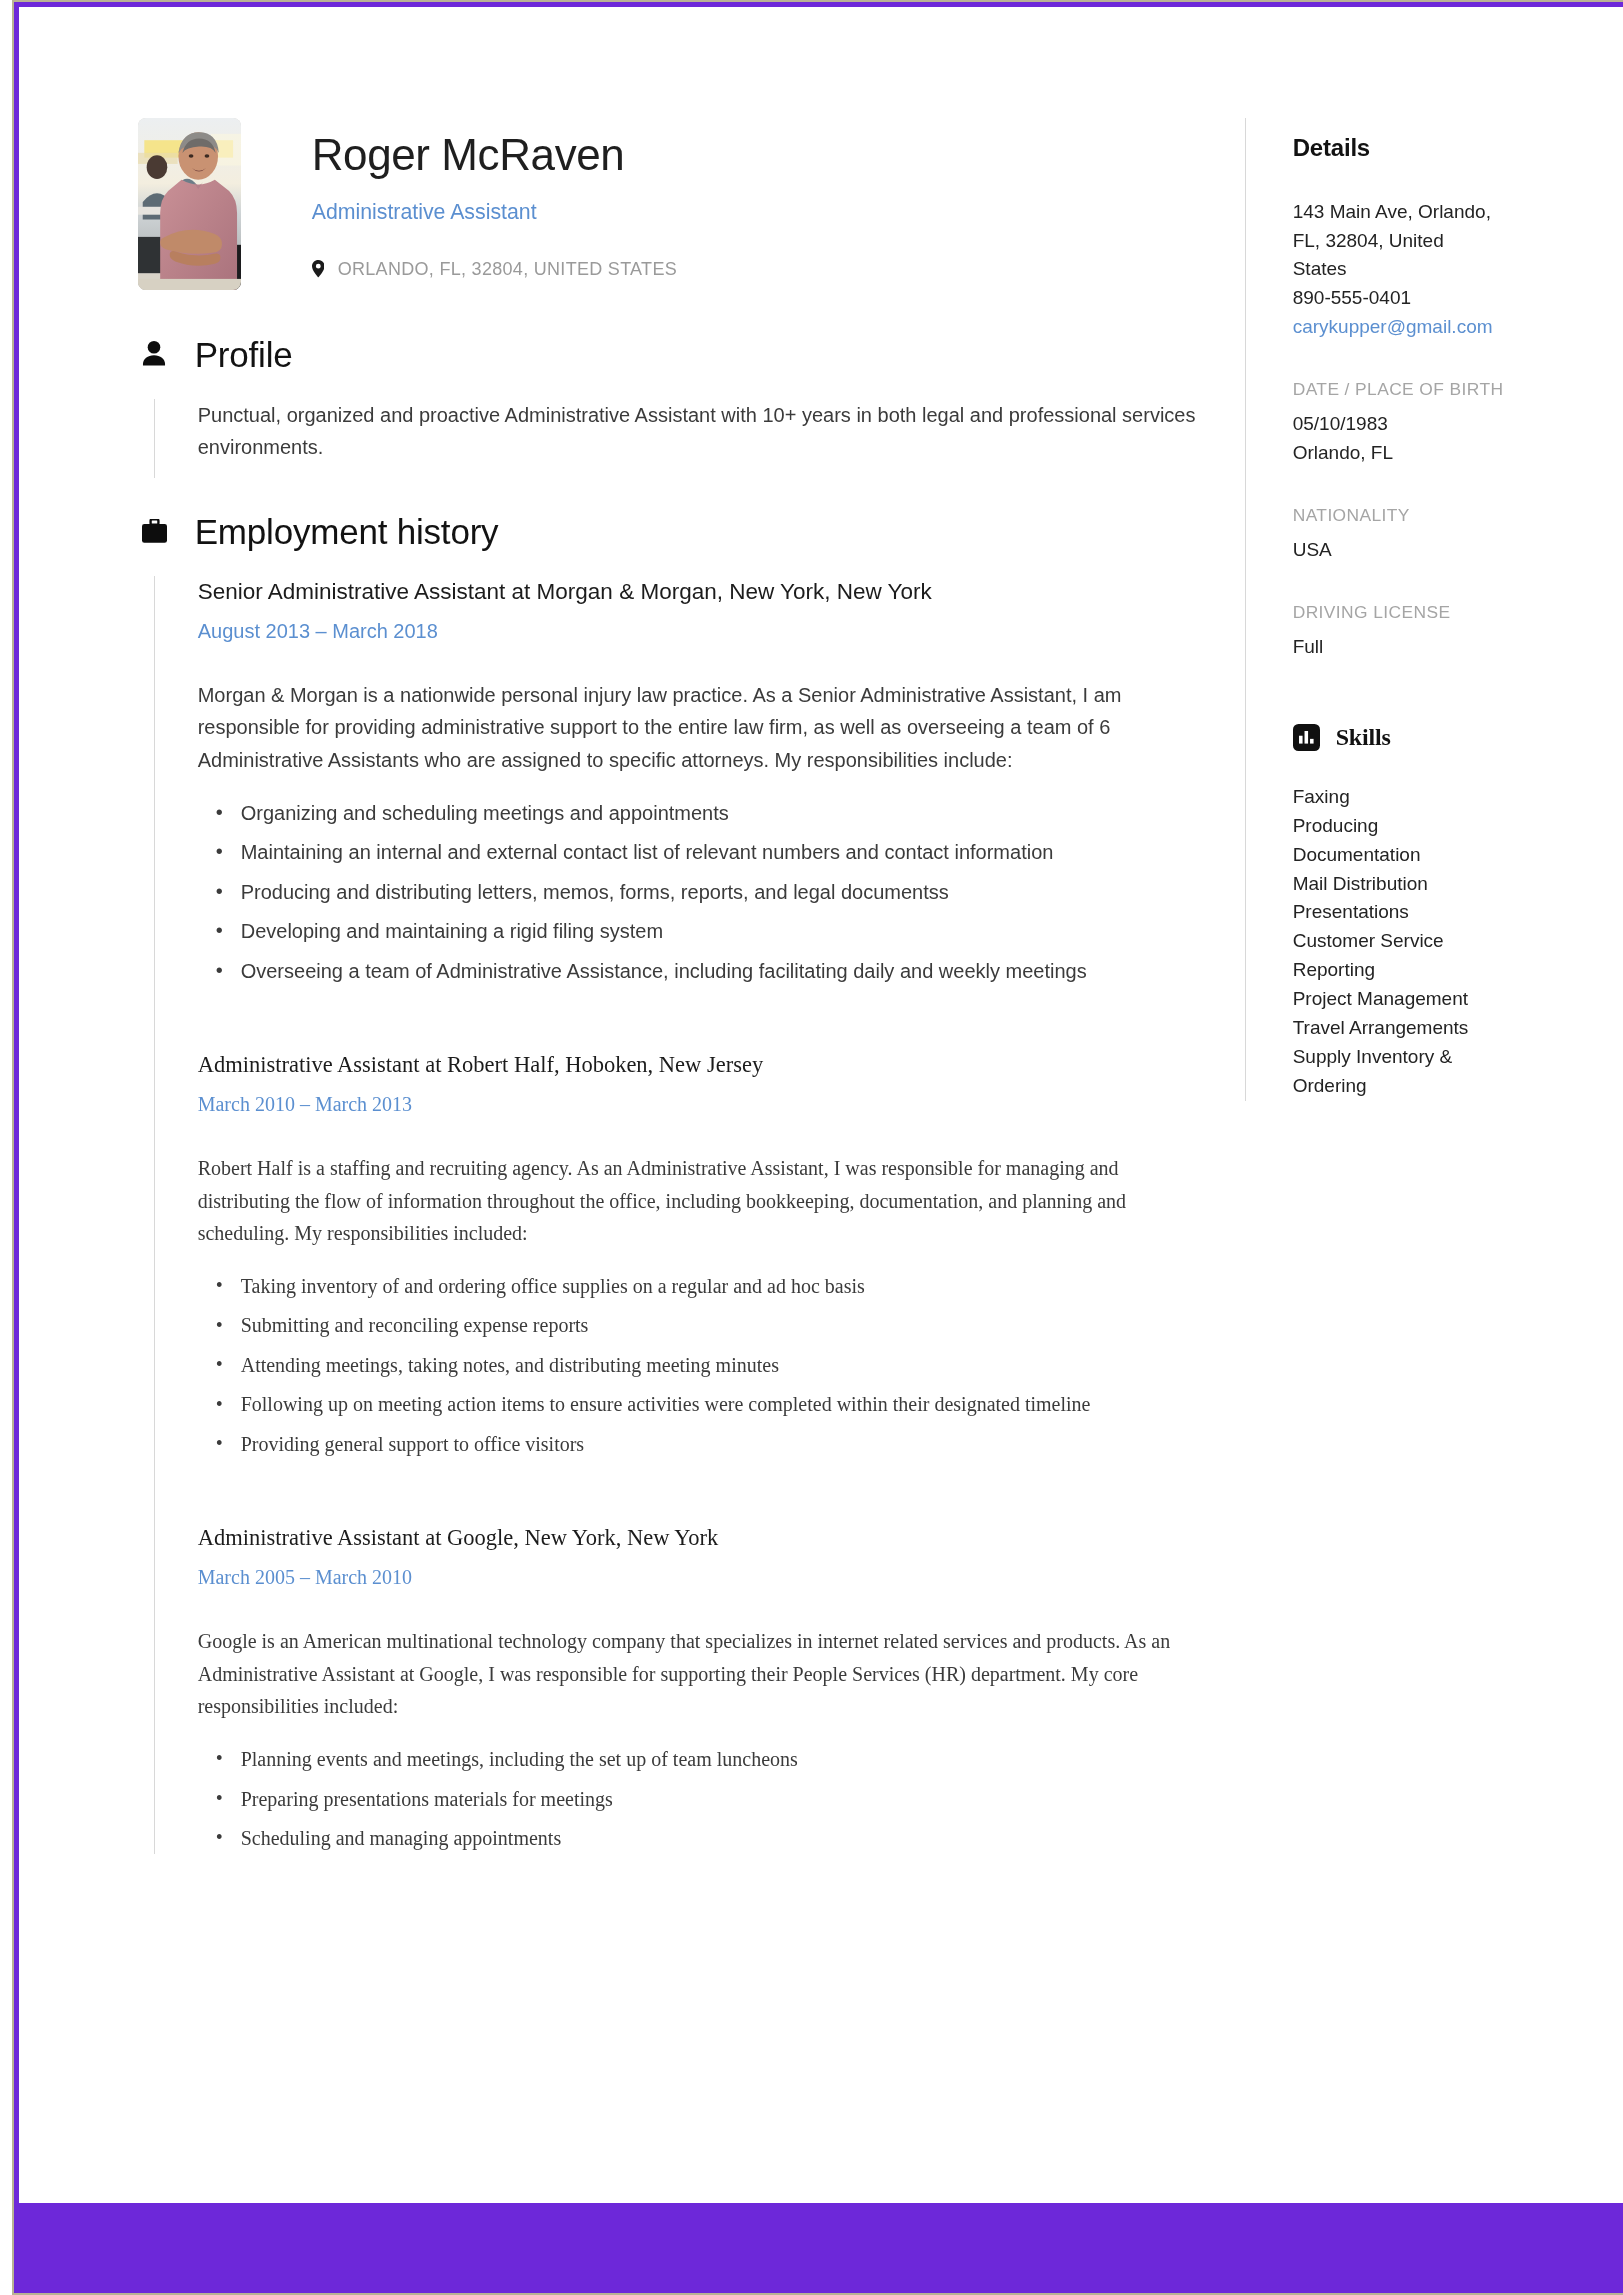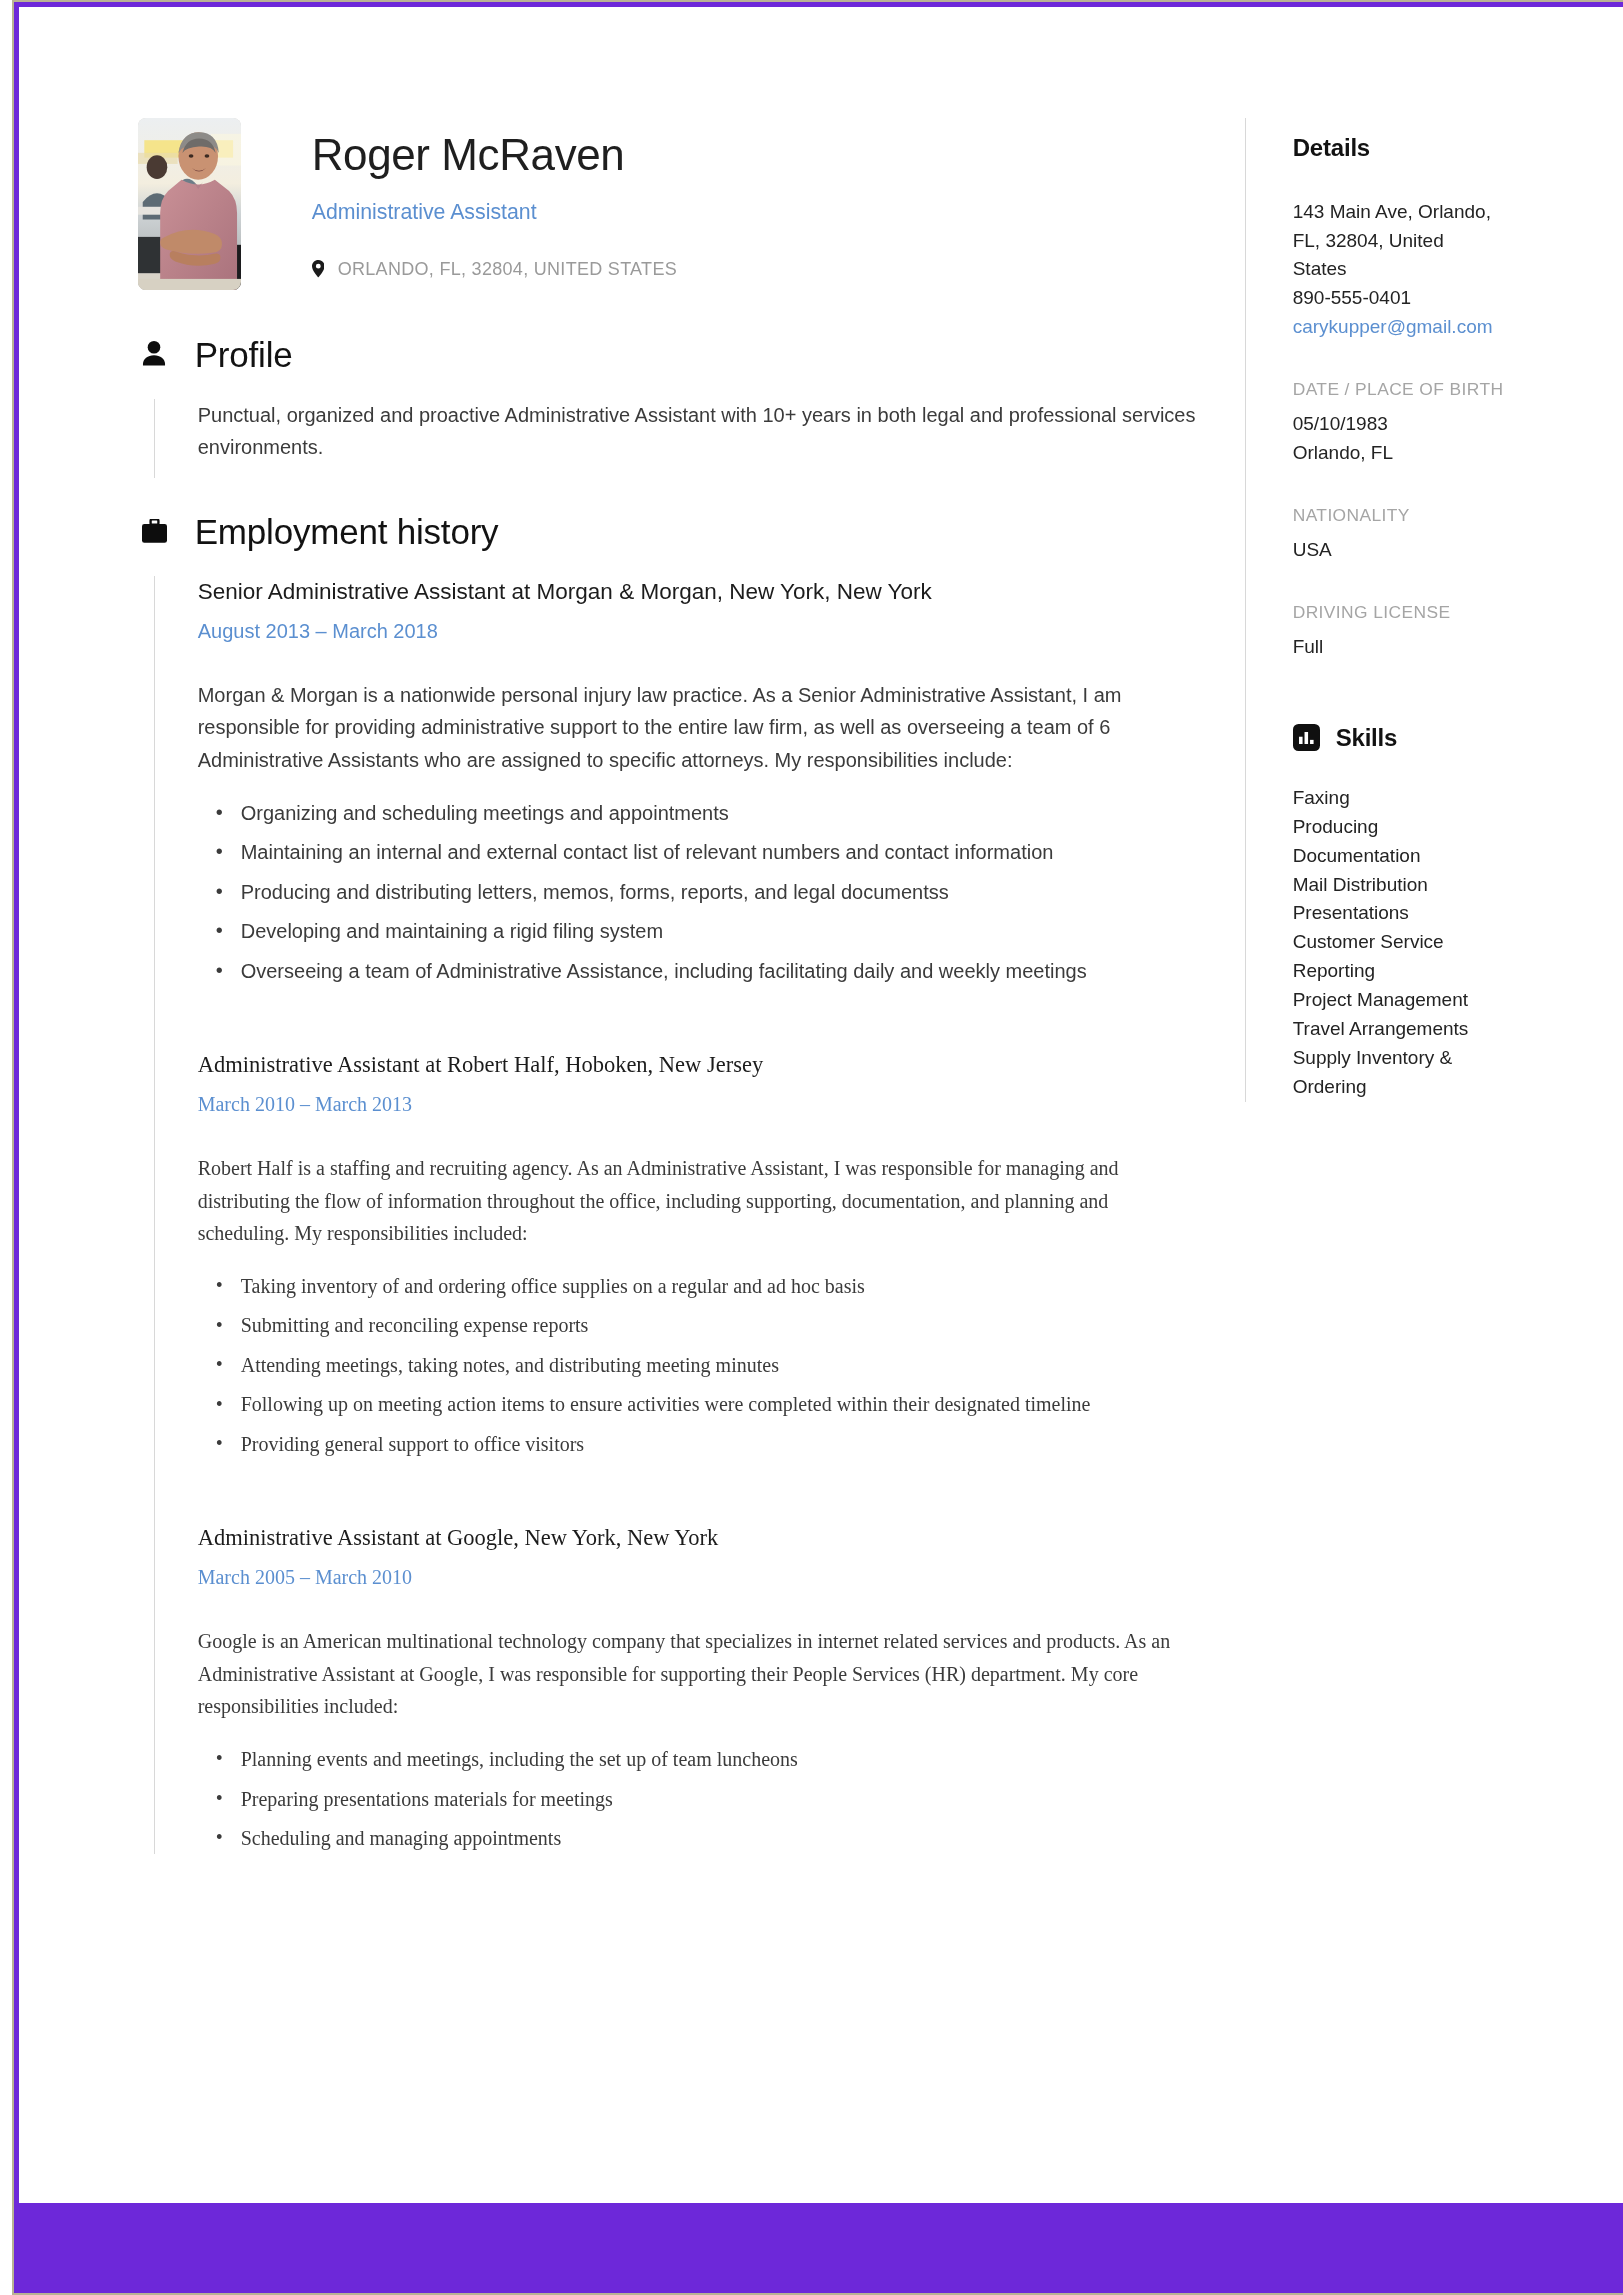--- a/index.html
+++ b/index.html
@@ -209,23 +209,24 @@
     font-size: 17.4px;
     color: #a5a5a5;
     letter-spacing: 0.4px;
     margin-top: 36px;
     margin-bottom: 9.5px;
     line-height: 1.3;
   }
 
   .skills-head {
     display: flex;
-    align-items: center;
+    align-items: flex-end;
     margin-top: 62px;
     margin-bottom: 32px;
+    font-family: Liberation Serif, serif;
   }
   .skills-icon-box {
     width: 27px;
     height: 27px;
     border-radius: 5.5px;
     background: #101010;
     display: flex;
     align-items: center;
     justify-content: center;
     margin-right: 16px;
@@ -349,21 +350,21 @@
               <li>Maintaining an internal and external contact list of relevant numbers and contact information</li>
               <li>Producing and distributing letters, memos, forms, reports, and legal documentss</li>
               <li>Developing and maintaining a rigid filing system</li>
               <li>Overseeing a team of Administrative Assistance, including facilitating daily and weekly meetings</li>
             </ul>
           </div>
 
           <div class="job">
             <h3 class="job-heading">Administrative Assistant at Robert Half, Hoboken, New Jersey</h3>
             <div class="job-dates">March 2010  –  March 2013</div>
-            <p class="job-desc">Robert Half is a staffing and recruiting agency. As an Administrative Assistant, I was responsible for managing and distributing the flow of information throughout the office, including supporting, documentation, and planning and scheduling. My responsibilities included:</p>
+            <p class="job-desc">Robert Half is a staffing and recruiting agency. As an Administrative Assistant, I was responsible for managing and distributing the flow of information throughout the office, including bookkeeping, documentation, and planning and scheduling. My responsibilities included:</p>
             <ul class="bullets">
               <li>Taking inventory of and ordering office supplies on a regular and ad hoc basis</li>
               <li>Submitting and reconciling expense reports</li>
               <li>Attending meetings, taking notes, and distributing meeting minutes</li>
               <li>Following up on meeting action items to ensure activities were completed within their designated timeline</li>
               <li>Providing general support to office visitors</li>
             </ul>
           </div>
 
           <div class="job">

